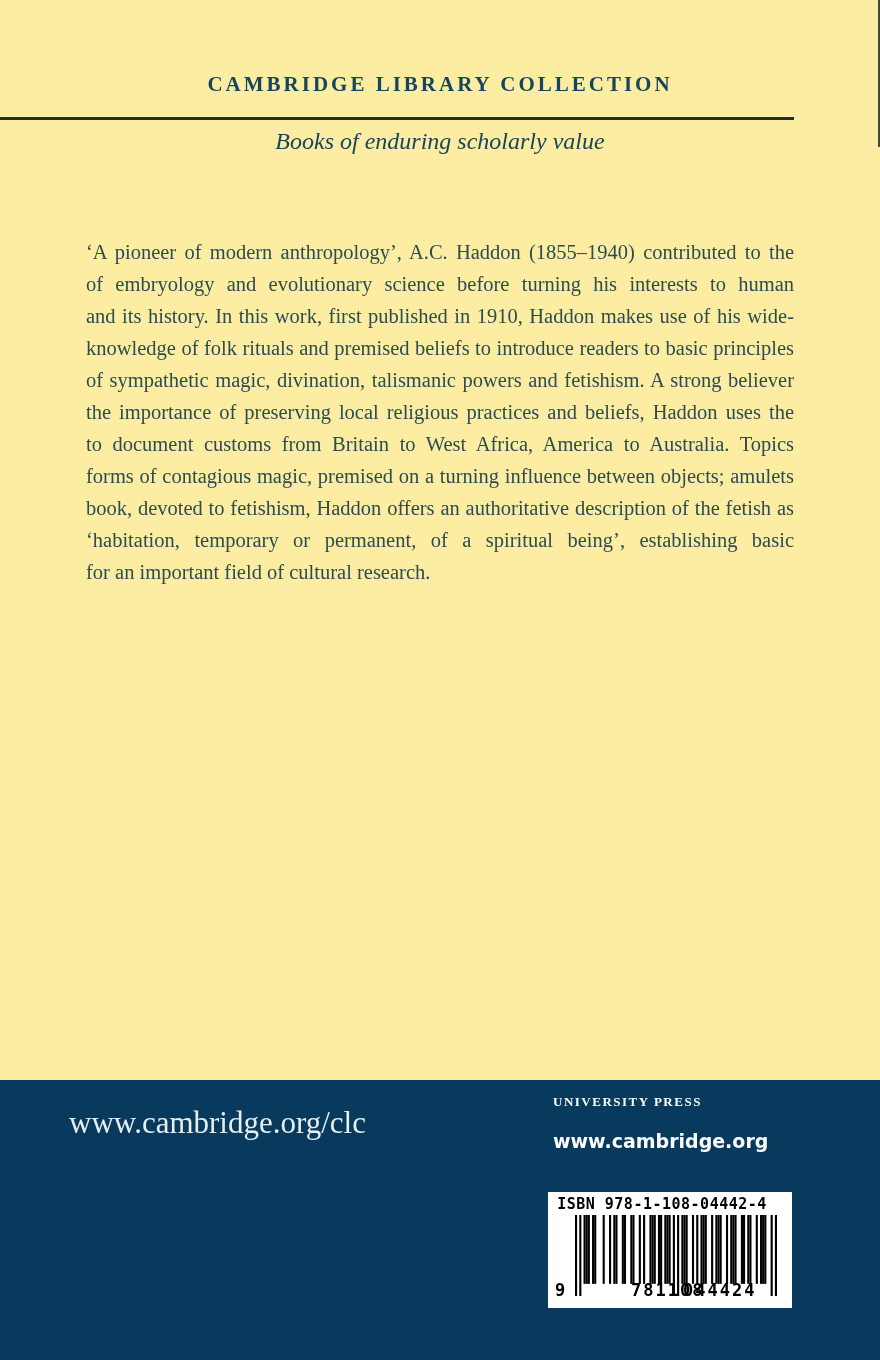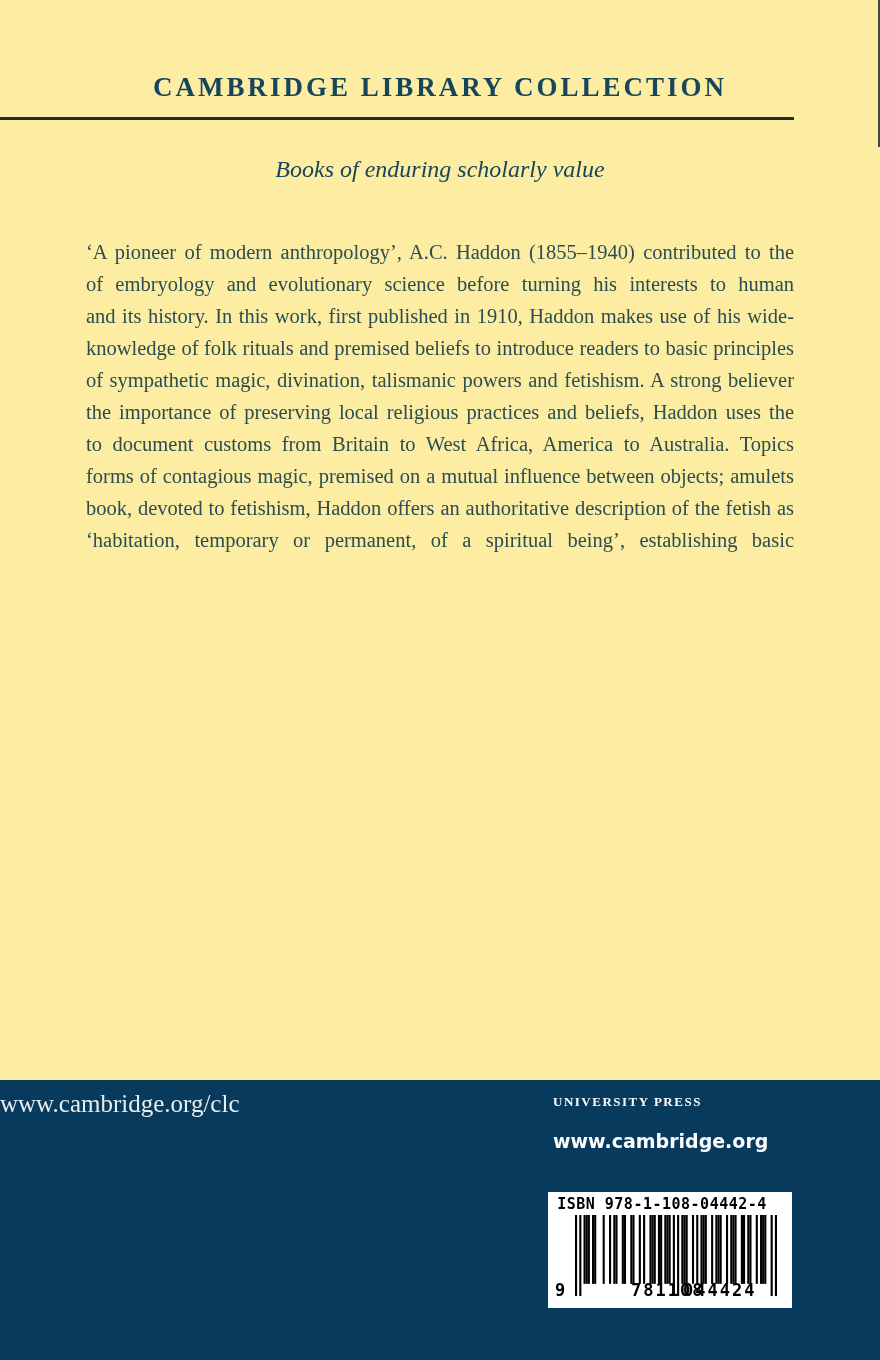--- a/index.html
+++ b/index.html
@@ -21,39 +21,38 @@
   .cover{
     position:relative;
     width:880px;height:1360px;
     background:var(--page-bg);
     overflow:hidden;
   }
   .collection-title{
     position:absolute;
     top:72px;left:0;width:880px;
     text-align:center;
-    font-size:27px;
+    font-size:21px;
     font-weight:600;
     letter-spacing:3px;
     color:var(--header-text);
   }
   .header-rule{
     position:absolute;
     top:117px;left:0;
     width:794px;height:3px;
     background:var(--rule);
   }
   .tagline{
     position:absolute;
     top:128px;left:0;width:880px;
     text-align:center;
     font-style:italic;
     font-size:24px;
     color:var(--header-text);
-    margin-top:28px;
   }
   .blurb{
     position:absolute;
     top:236px;left:86px;width:708px;
     font-size:20.5px;
     line-height:32px;
     color:var(--body-text);
   }
   .blurb-line{
     text-align:justify;
@@ -66,23 +65,23 @@
     text-align-last:left;
   }
   .footer-band{
     position:absolute;
     top:1080px;left:0;
     width:880px;height:280px;
     background:var(--band-bg);
   }
   .clc-url{
     position:absolute;
-    top:10px;left:0;width:435px;
-    text-align:left;
-    font-size:25px;
+    top:25px;left:0;width:435px;
+    text-align:center;
+    font-size:31px;
     color:var(--band-text);
   }
   .cup-logo{
     position:absolute;
     top:10px;left:553px;
     color:var(--logo-white);
   }
   .cup-name{
     font-size:30px;
     font-weight:700;
@@ -158,23 +157,24 @@
   <div class="tagline">Books of enduring scholarly value</div>
 
   <div class="blurb">
       <div class="blurb-line">‘A pioneer of modern anthropology’, A.C. Haddon (1855–1940) contributed to the fields</div>
       <div class="blurb-line">of embryology and evolutionary science before turning his interests to human civilisation</div>
       <div class="blurb-line">and its history. In this work, first published in 1910, Haddon makes use of his wide-ranging</div>
       <div class="blurb-line">knowledge of folk rituals and premised beliefs to introduce readers to basic principles</div>
       <div class="blurb-line">of sympathetic magic, divination, talismanic powers and fetishism. A strong believer in</div>
       <div class="blurb-line">the importance of preserving local religious practices and beliefs, Haddon uses the work</div>
       <div class="blurb-line">to document customs from Britain to West Africa, America to Australia. Topics include</div>
-      <div class="blurb-line">forms of contagious magic, premised on a mutual influence between objects; amulets</div>
+      <div class="blurb-line">forms of contagious magic, premised on a turning influence between objects; amulets</div>
       <div class="blurb-line">book, devoted to fetishism, Haddon offers an authoritative description of the fetish as a</div>
       <div class="blurb-line">‘habitation, temporary or permanent, of a spiritual being’, establishing basic definitions</div>
+      <div class="blurb-line last">for an important field of cultural research.</div>
     </div>
 
   <div class="footer-band">
 
     <div class="clc-url">www.cambridge.org/clc</div>
 
     <div class="cup-logo">
       <div class="cup-subtitle">UNIVERSITY PRESS</div>
       <div class="cup-url">www.cambridge.org</div>
     </div>

